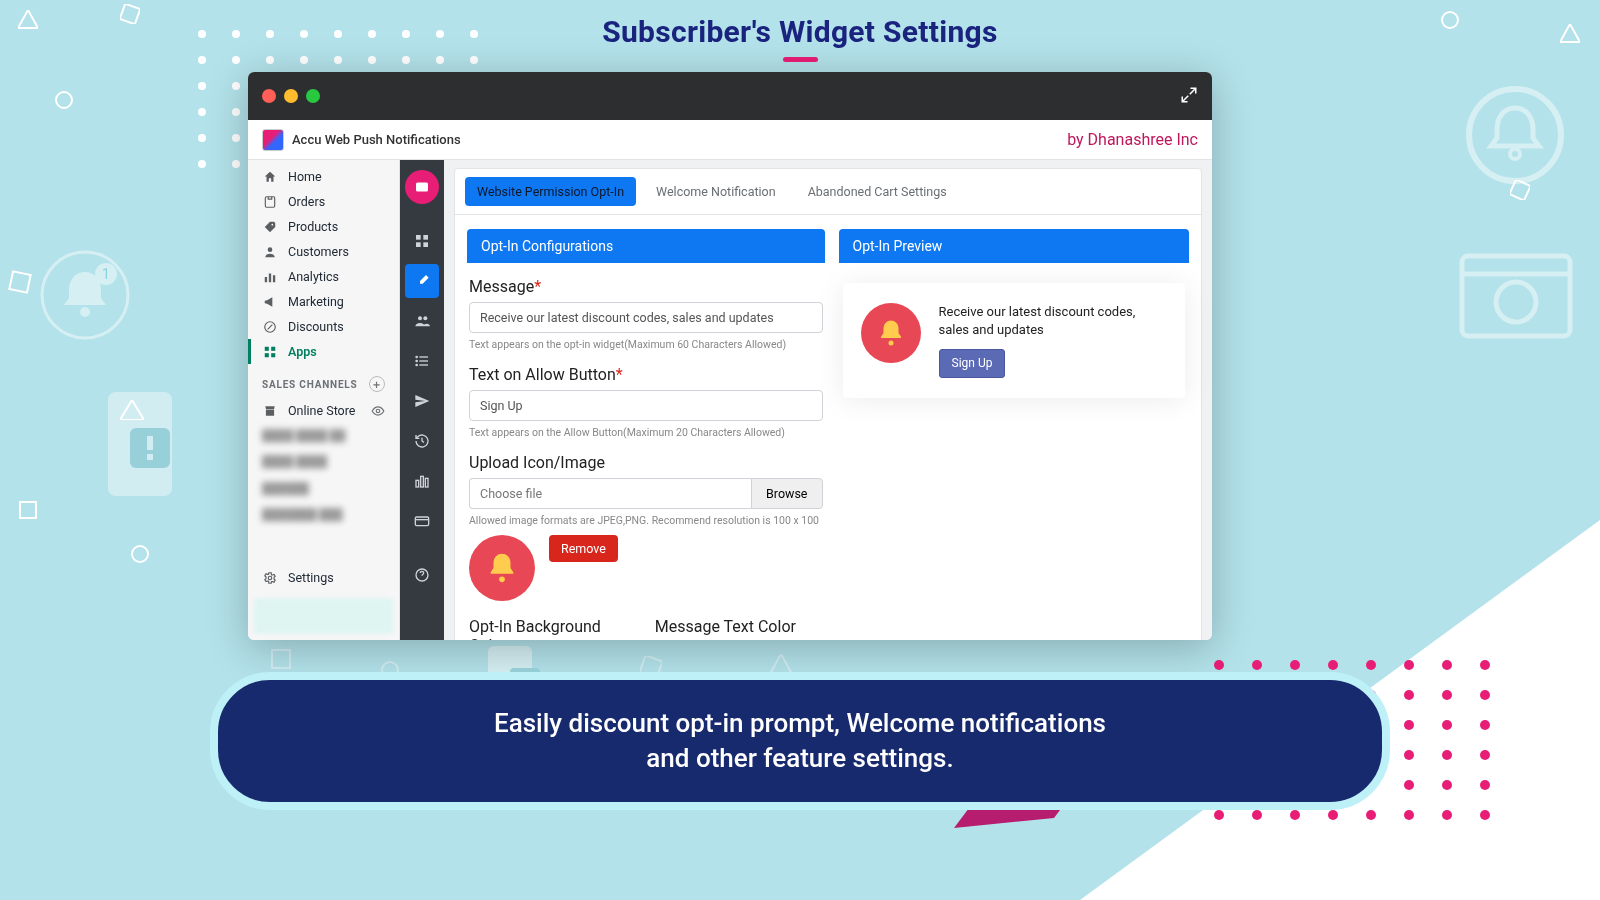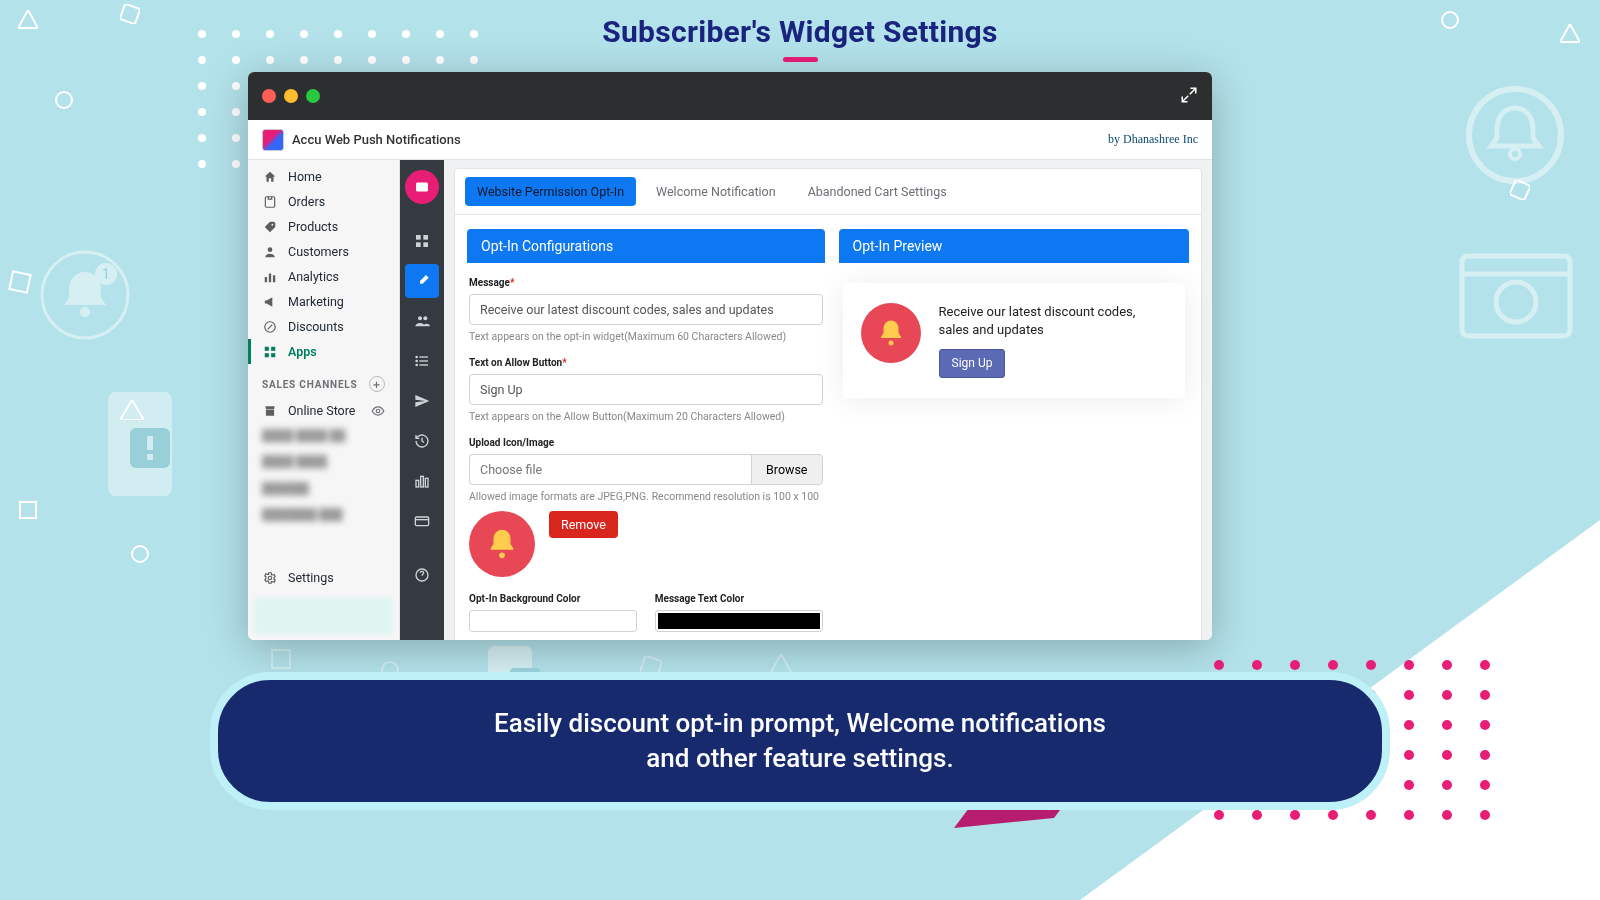--- a/index.html
+++ b/index.html
@@ -20,21 +20,21 @@
 
   
   .mac-window { position:absolute; left:248px; top:72px; width:964px; height:568px; background:#fff; border-radius:6px; overflow:hidden; box-shadow:0 8px 40px rgba(0,0,0,.25); display:flex; flex-direction:column; }
   .mac-bar { height:48px; background:#2d2e2f; display:flex; align-items:center; padding:0 14px; position:relative; }
   .mac-dot { width:14px; height:14px; border-radius:50%; margin-right:8px; }
   .mac-dot.r{background:#ff5f57;} .mac-dot.y{background:#febc2e;} .mac-dot.g{background:#28c840;}
   .expand-icon { position:absolute; right:14px; top:14px; color:#fff; }
 
   .app-head { height:40px; background:#fff; border-bottom:1px solid #e3e3e3; display:flex; align-items:center; padding:0 14px 0 6px; font-size:13px; }
   .app-head .brand-mini { width:22px; height:22px; border:1px solid #ccc; border-radius:3px; margin:0 8px; background:linear-gradient(135deg,#e81e76 40%,#36f 60%); }
-  .app-head .right { margin-left:auto; color:#0c4a6e; font-size:12px;font-family:Liberation Serif, serif; }
+  .app-head .right { margin-left:auto; color:#be185d; font-size:16px; }
 
   .app-body { flex:1; display:flex; min-height:0;justify-content:center; }
 
   
   .sidebar { width:152px; background:#f6f6f7; border-right:1px solid #e3e3e3; padding-top:4px; font-size:12.5px; position:relative; }
   .sidebar .item { display:flex; align-items:center; gap:10px; padding:5px 14px; color:#212b36; cursor:pointer; }
   .sidebar .item .ic { width:16px; display:flex; align-items:center; justify-content:center; color:#5c5f62; }
   .sidebar .item.active { color:#008060; font-weight:600; position:relative; }
   .sidebar .item.active:before { content:""; position:absolute; left:0; top:0; bottom:0; width:3px; background:#008060; }
   .sidebar .item.active .ic { color:#008060; }
@@ -57,21 +57,21 @@
   .tabline .tab { padding:7px 12px; font-size:12.5px; color:#6a6f75; border-radius:4px; cursor:pointer; }
   .tabline .tab.active { background:#0d78f2; color:#0f172a; }
 
   .two-col { display:flex; gap:14px; padding:0 0 14px; }
   .panel { flex:1; }
   .panel-head { background:#0d78f2; color:#fff; font-size:14px; padding:9px 14px; border-radius:4px 4px 0 0; }
   .panel-body { padding:14px 16px; border:1px solid #e2e4e7; border-top:none; background:#fff; border-radius:0 0 4px 4px; }
   .panel.left{ flex:1.02; }
   .panel.right{ flex:1; }
 
-  label.fld { display:block; font-weight:700; font-size:10px; color:#222; margin-bottom:6px; }
+  label.fld { display:block; font-weight:400; font-size:16px; color:#222; margin-bottom:6px; }
   .req { color:#d9261c; }
   input.txt { width:100%; padding:7px 10px; font-size:12.5px; border:1px solid #cfd3d7; border-radius:4px; color:#555; }
   .note { font-size:10.5px; color:#888; margin:5px 0 14px; }
 
   .file-row { display:flex; }
   .file-row .fname { flex:1; border:1px solid #cfd3d7; border-right:none; border-radius:4px 0 0 4px; padding:7px 10px; font-size:12.5px; color:#777; }
   .file-row .browse { border:1px solid #cfd3d7; background:#efefef; padding:7px 14px; font-size:12.5px; border-radius:0 4px 4px 0; cursor:pointer; }
 
   .thumb-row { display:flex; align-items:flex-start; gap:14px; margin-top:8px; }
   .bell-circle { width:66px; height:66px; border-radius:50%; background:#e84756; display:flex; align-items:center; justify-content:center; color:#ffcc4d; }

